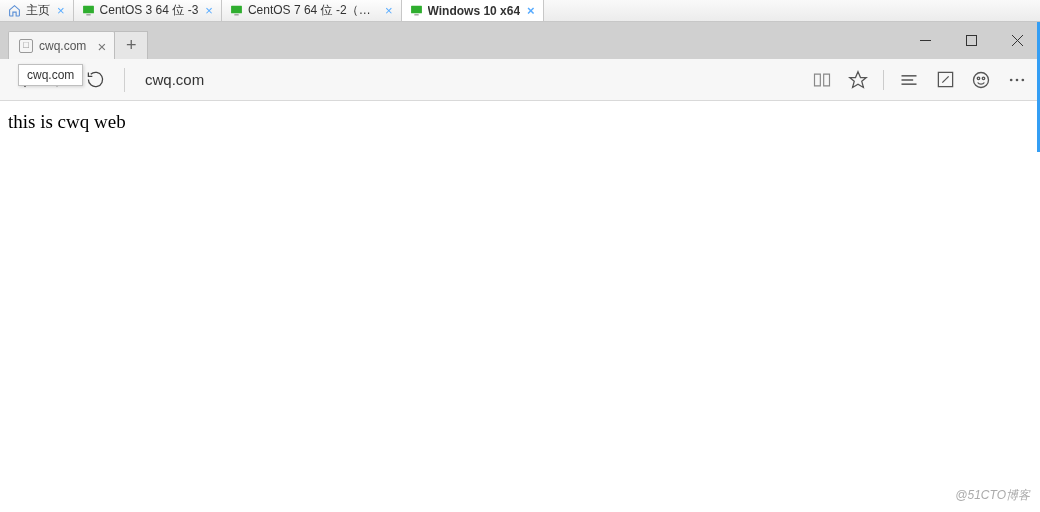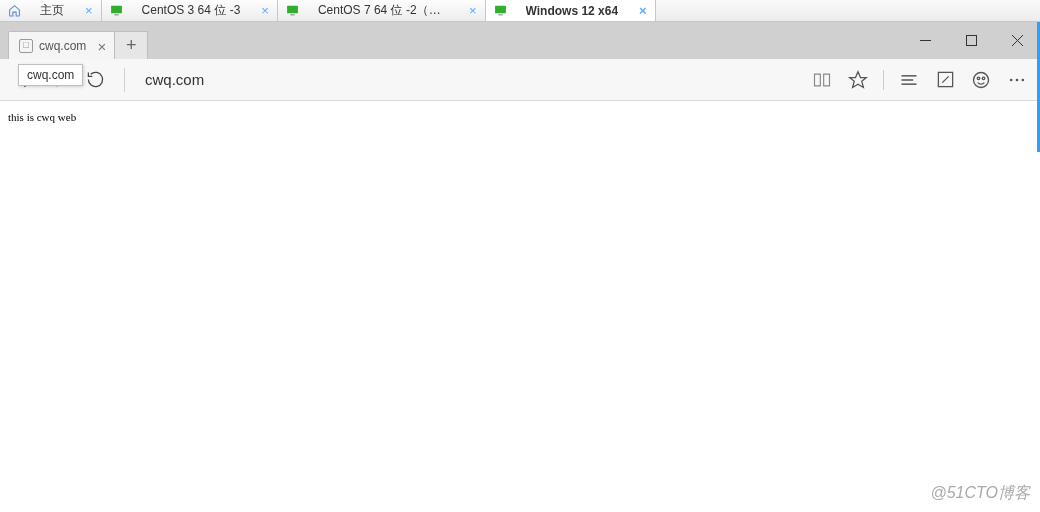--- a/index.html
+++ b/index.html
@@ -8,21 +8,21 @@
     .vm-tabs {
       height: 22px;
       background: linear-gradient(#f9f9f9, #ececec);
       border-bottom: 1px solid #c7c7c7;
       display: flex;
       align-items: stretch;
     }
     .vm-tab {
       display: flex;
       align-items: center;
-      gap: 19px;
+      gap: 5px;
       padding: 0 8px;
       border-right: 1px solid #c7c7c7;
       min-width: 70px;
       background: linear-gradient(#fdfdfd, #ededed);
       color: #333;
       cursor: default;
     }
     .vm-tab.active { background: #fff; font-weight: bold; }
     .vm-tab .vm-title { white-space: nowrap; overflow: hidden; text-overflow: ellipsis; max-width: 130px; }
     .vm-tab .vm-close { color: #57abff; font-size: 13px; margin-left: 2px; }
@@ -113,29 +113,29 @@
       color: #333;
       border: none; background: transparent; outline: none;
       padding: 4px 2px;
     }
     .tb-right { display: flex; align-items: center; gap: 14px; }
     .tb-right .sep { width: 1px; height: 20px; background: #ccc; }
     
     .page-content {
       padding: 10px 8px;
       font-family: "Times New Roman", serif;
-      font-size: 11px;
+      font-size: 19px;
       color: #000;
     }
     
     .watermark {
       position: absolute;
       right: 10px; bottom: 8px;
       color: #aaa;
-      font-size: 16px;
+      font-size: 12px;
       font-style: italic;
     }
   </style>
 </head>
 <body>
 
 <div class="vm-tabs">
   <div class="vm-tab">
     <span class="home-icon">
       <svg width="13" height="13" viewBox="0 0 24 24" fill="none" stroke="#5a8fd6" stroke-width="2">
@@ -165,21 +165,21 @@
     <span class="vm-title">CentOS 7 64 位 -2（架构专...</span>
     <span class="vm-close">×</span>
   </div>
   <div class="vm-tab active">
     <span class="vm-icon">
       <svg width="13" height="13" viewBox="0 0 24 24">
           <rect x="2" y="3" width="20" height="14" rx="1" fill="#2fae2f"></rect>
           <rect x="8" y="19" width="8" height="2" fill="#888"></rect>
         </svg>
     </span>
-    <span class="vm-title">Windows 12 x64</span>
+    <span class="vm-title">Windows 10 x64</span>
     <span class="vm-close">×</span>
   </div>
 </div>
 
 <div class="window-area">
 
   <div class="edge-chrome">
 
     <div class="tab-strip">
       <div class="edge-tab">

